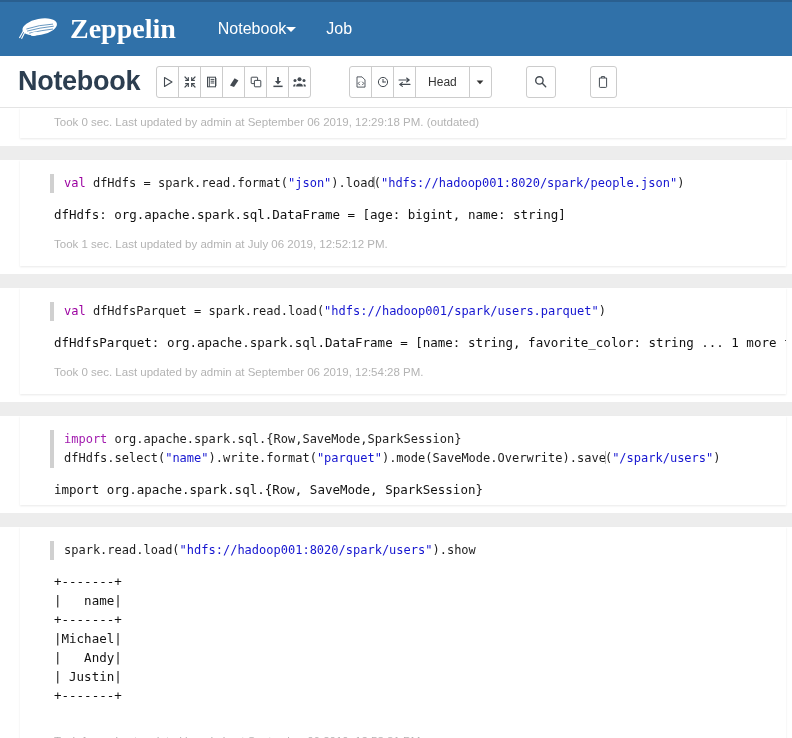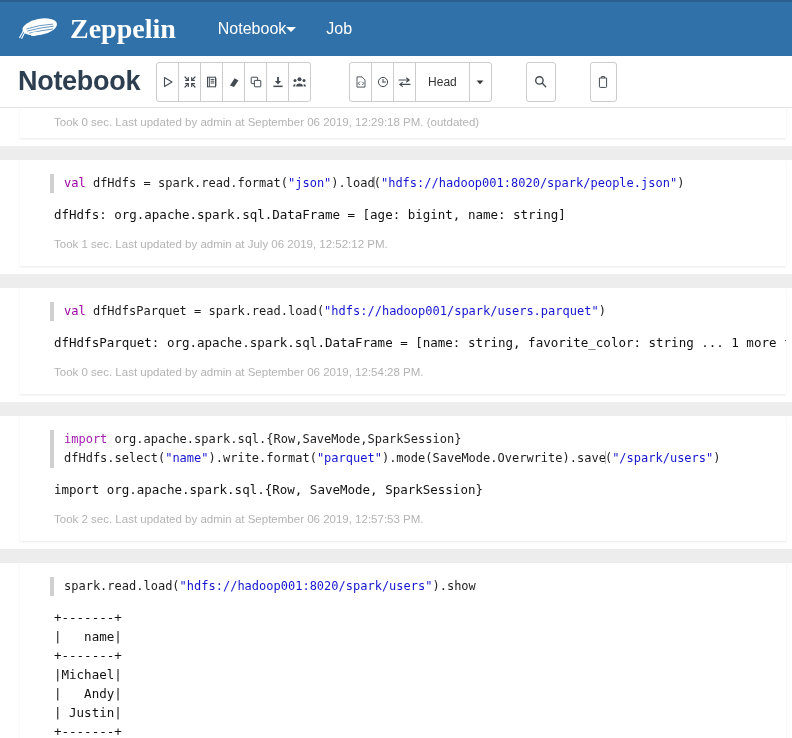--- a/index.html
+++ b/index.html
@@ -89,21 +89,21 @@
     font-family: "Liberation Sans", sans-serif;
     letter-spacing: -0.3px;
     white-space: nowrap;
     margin-right: 6px;
   }
   .btn-group {
     display: flex;
     align-items: center;
   }
   .tb-btn {
-    height: 40px;
+    height: 32px;
     min-width: 23px;
     border: 1px solid #cccccc;
     background: #ffffff;
     margin-left: -1px;
     display: flex;
     align-items: center;
     justify-content: center;
     cursor: pointer;
     color: #444b52;
     box-sizing: border-box;
@@ -371,21 +371,20 @@
     </div>
   </div>
 
   <div class="para-gap"></div>
 
   <div class="para">
     <div class="para-inner">
       <div class="editor"><span class="kb">import</span> org.apache.spark.sql.{Row,SaveMode,SparkSession}
 dfHdfs.select(<span class="s">"name"</span>).write.format(<span class="s">"parquet"</span>).mode(SaveMode.Overwrite).save<span class="cursor"></span>(<span class="s">"/spark/users"</span>)</div>
       <div class="result">import org.apache.spark.sql.{Row, SaveMode, SparkSession}</div>
-      <div class="status">Took 2 sec. Last updated by admin at September 06 2019, 12:57:53 PM.</div>
     </div>
   </div>
 
   <div class="para-gap"></div>
 
   <div class="para">
     <div class="para-inner">
       <div class="editor">spark.read.load(<span class="s">"hdfs://hadoop001:8020/spark/users"</span>).show</div>
       <div class="result">+-------+
 |   name|

